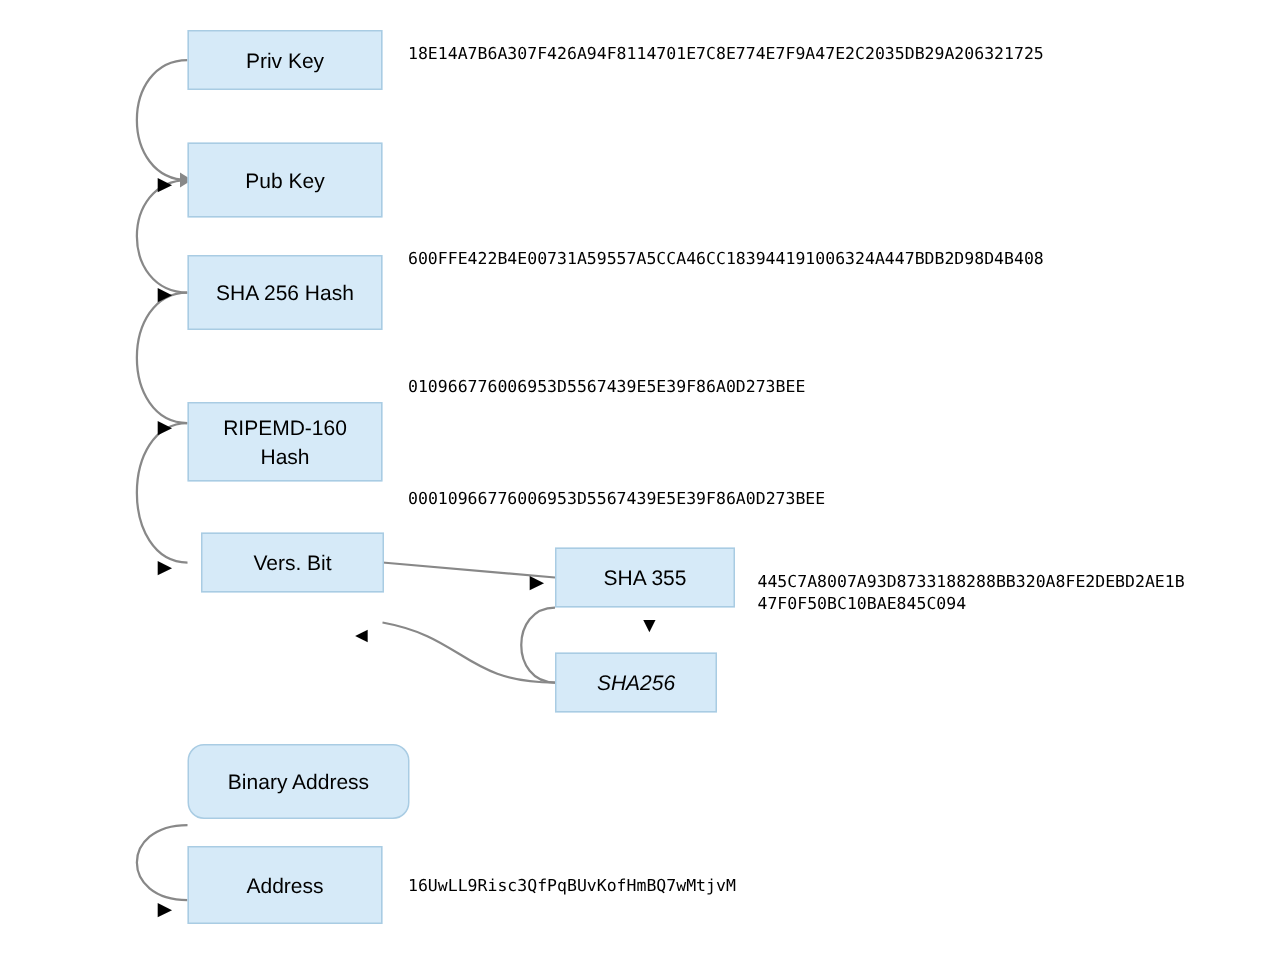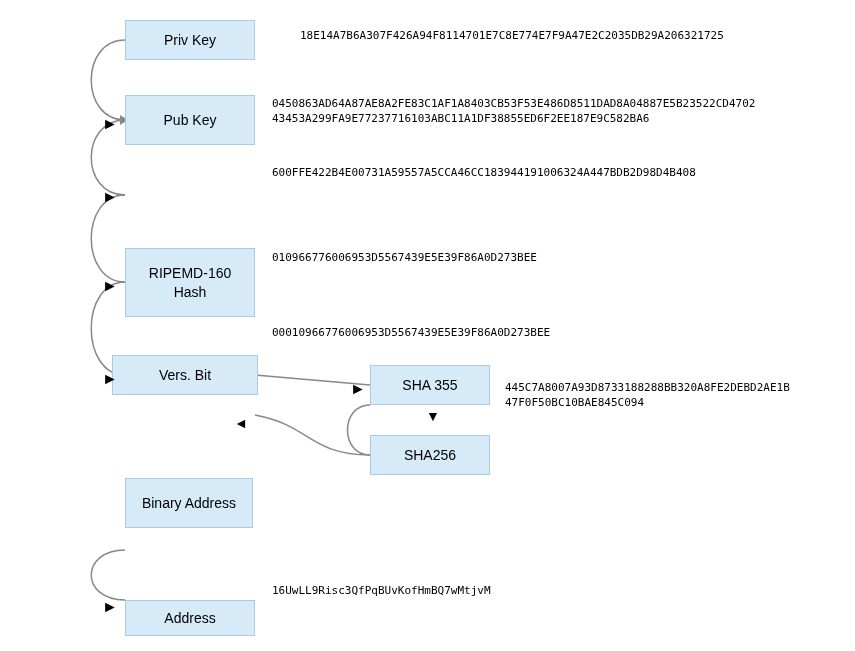--- a/index.html
+++ b/index.html
@@ -79,44 +79,41 @@
 
     <path d="M 370,405 C 340,405 340,455 370,455"></path>
 
     <path d="M 370,455 C 310,455 310,425 255,415"></path>
 
     <path d="M 125,550 C 80,550 80,600 125,600"></path>
   </svg>
 
   <div class="box" style="left:125px;top:95px;width:130px;height:50px;">Pub Key</div>
   <div class="box" style="left:125px;top:20px;width:130px;height:40px;">Priv Key</div>
-  <div class="box" style="left:125px;top:248px;width:130px;height:69px;line-height:1.3;">RIPEMD-160<br>Hash</div>
-  <div class="box" style="left:112px;top:355px;width:146px;height:40px;">Vers. Bit</div>
+  <div class="box" style="left:125px;top:170px;width:130px;height:50px;">SHA 256 Hash</div>
+  <div class="box" style="left:125px;top:268px;width:130px;height:53px;line-height:1.3;">RIPEMD-160<br>Hash</div>
+  <div class="box" style="left:134px;top:355px;width:122px;height:40px;">Vers. Bit</div>
   <div class="box" style="left:370px;top:365px;width:120px;height:40px;">SHA 355</div>
-  <div class="box" style="left:370px;top:435px;width:120px;height:40px;">SHA256</div>
-  <div class="box" style="left:125px;top:478px;width:128px;height:50px;">Binary Address</div>
-  <div class="box" style="left:125px;top:600px;width:130px;height:36px;">Address</div>
+  <div class="box" style="left:370px;top:435px;width:108px;height:40px;font-style:italic;">SHA256</div>
+  <div class="box" style="left:125px;top:496px;width:148px;height:50px;border-radius:11px;">Binary Address</div>
+  <div class="box" style="left:125px;top:564px;width:130px;height:52px;">Address</div>
 
   <span class="arrow" style="left:102px;top:115px;">►</span>
   <span class="arrow" style="left:102px;top:188px;">►</span>
   <span class="arrow" style="left:102px;top:277px;">►</span>
   <span class="arrow" style="left:102px;top:370px;">►</span>
   <span class="arrow" style="left:350px;top:380px;">►</span>
   <span class="arrow" style="left:234px;top:415px;font-size:14px;">◄</span>
   <span class="arrow" style="left:426px;top:408px;font-size:14px;">▼</span>
   <span class="arrow" style="left:102px;top:598px;">►</span>
 
-  <div class="value-text" style="left:272px;top:28px;max-width:560px;margin-left:28px;">
+  <div class="value-text" style="left:272px;top:28px;max-width:560px;">
     18E14A7B6A307F426A94F8114701E7C8E774E7F9A47E2C2035DB29A206321725
   </div>
 
-  <div class="value-text" style="left:272px;top:96px;max-width:560px;">
-    0450863AD64A87AE8A2FE83C1AF1A8403CB53F53E486D8511DAD8A04887E5B23522CD4702<br>
-    43453A299FA9E77237716103ABC11A1DF38855ED6F2EE187E9C582BA6
-  </div>
 
   <div class="value-text" style="left:272px;top:165px;max-width:560px;">
     600FFE422B4E00731A59557A5CCA46CC183944191006324A447BDB2D98D4B408
   </div>
 
   <div class="value-text" style="left:272px;top:250px;max-width:560px;">
     010966776006953D5567439E5E39F86A0D273BEE
   </div>
 
   <div class="value-text" style="left:272px;top:325px;max-width:560px;">

